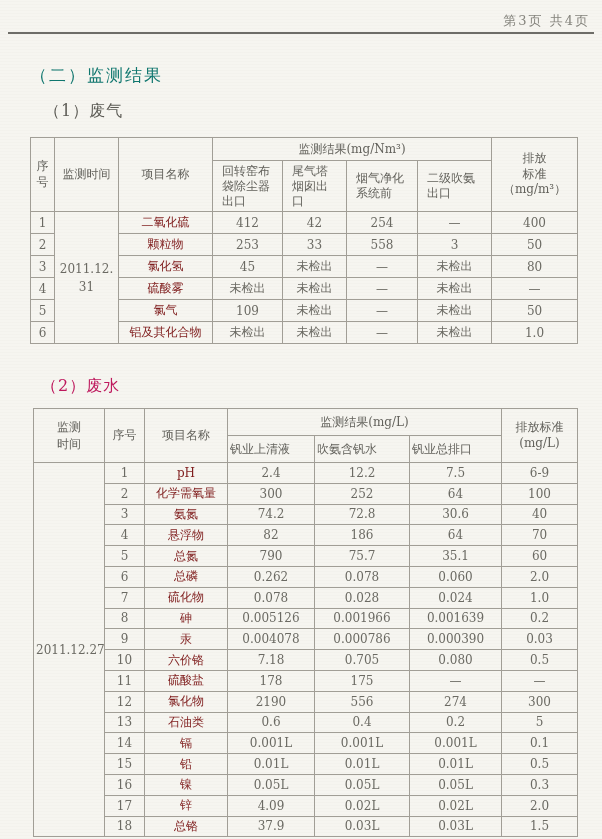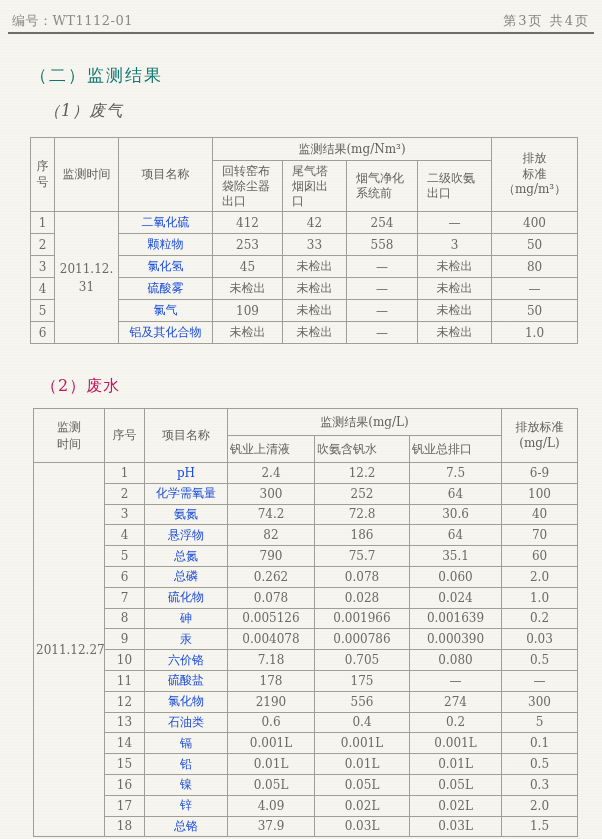--- a/index.html
+++ b/index.html
@@ -15,21 +15,21 @@
   body::before{
     content:"";position:absolute;inset:0;pointer-events:none;
     background:repeating-linear-gradient(0deg, rgba(120,115,100,0.025) 0 1px, rgba(255,255,255,0) 1px 3px);
   }
   .page-header{position:absolute;top:12px;left:12px;right:10px;height:20px;font-size:13px;color:#8a8983;}
   .doc-number{position:absolute;left:0;top:0;letter-spacing:0.5px;}
   .page-indicator{position:absolute;right:2px;top:0;letter-spacing:2px;color:#85847d;}
   .header-rule{position:absolute;top:32px;left:8px;width:586px;height:2px;background:#6e6d68;}
 
   .section-title{position:absolute;left:30px;top:64px;font-size:17px;color:#0f766e;letter-spacing:2px;}
-  .sub-title-gas{position:absolute;left:44px;top:101px;font-size:16px;color:#5d5c56;letter-spacing:1px;font-style:italic;}
+  .sub-title-gas{position:absolute;left:44px;top:101px;font-size:16px;color:#5d5c56;letter-spacing:1px;}
   .sub-title-water{position:absolute;left:41px;top:376px;font-size:16px;color:#be185d;letter-spacing:1px;}
 
   table{border-collapse:collapse;table-layout:fixed;background:transparent;}
   th,td{
     border:1px solid #a19e96;
     font-weight:normal;
     text-align:center;vertical-align:middle;
     font-size:12px;color:#6b6a63;
     padding:0 2px;overflow:hidden;
   }
@@ -43,27 +43,26 @@
   .gas-table thead tr.sub-row th{height:46px;}
   .gas-table tbody td{height:21px;}
   .gas-table .seq-head{line-height:1.3;}
 
   .water-table{position:absolute;left:33px;top:408px;width:544px;}
   .water-table thead tr th{height:26px;}
   .water-table thead tr.sub-row th{text-align:left;}
   .water-table tbody td{height:19.8px;}
   .water-table .time-head{line-height:1.35;}
 
-  .item-col{color:#1d4ed8;}
+  .item-col{color:#7f1d1d;}
 </style>
 </head>
 <body>
 
 <div class="page-header">
-  <span class="doc-number">编号：WT1112-01</span>
   <span class="page-indicator">第3页 共4页</span>
 </div>
 <div class="header-rule"></div>
 
 <div class="section-title">（二）监测结果</div>
 <div class="sub-title-gas">（1）废气</div>
 <div class="sub-title-water">（2）废水</div>
 
 <table class="gas-table">
   <colgroup>

